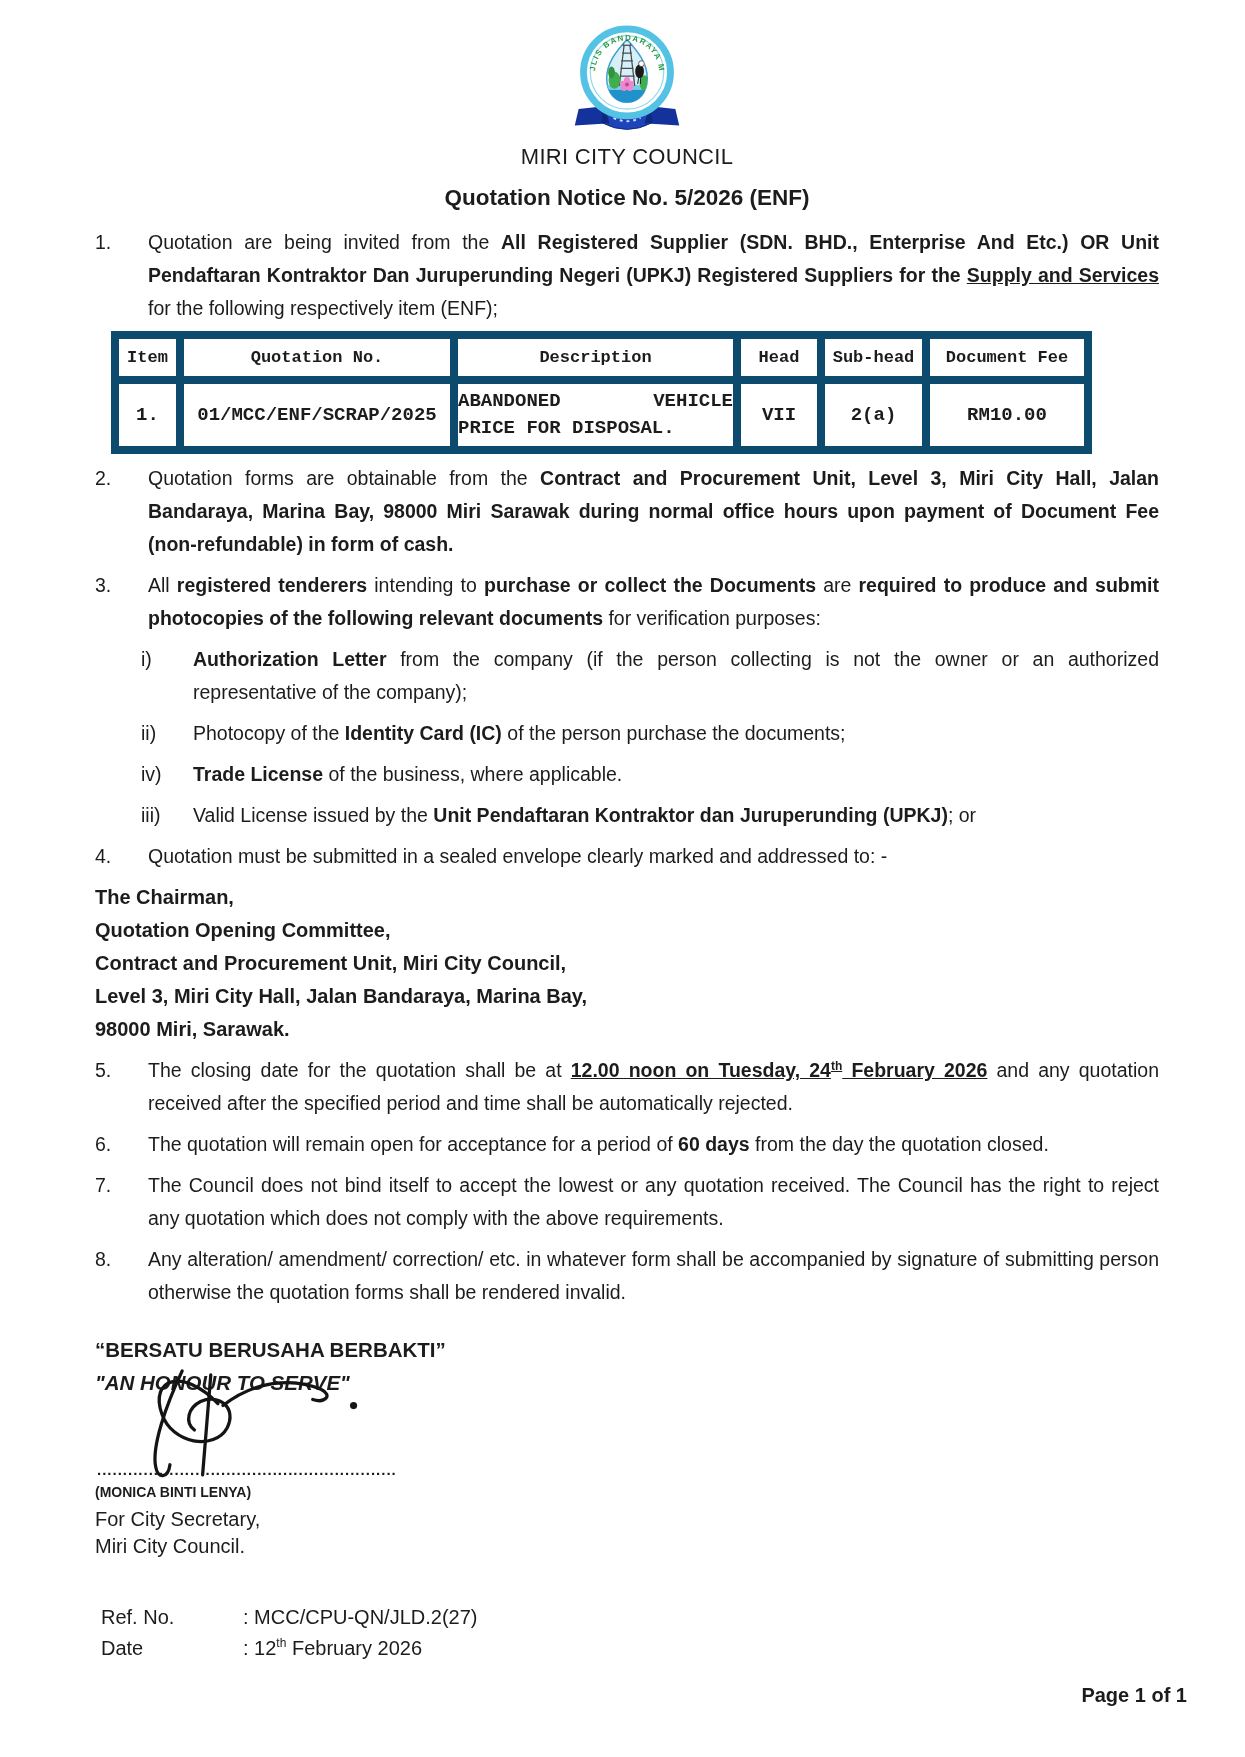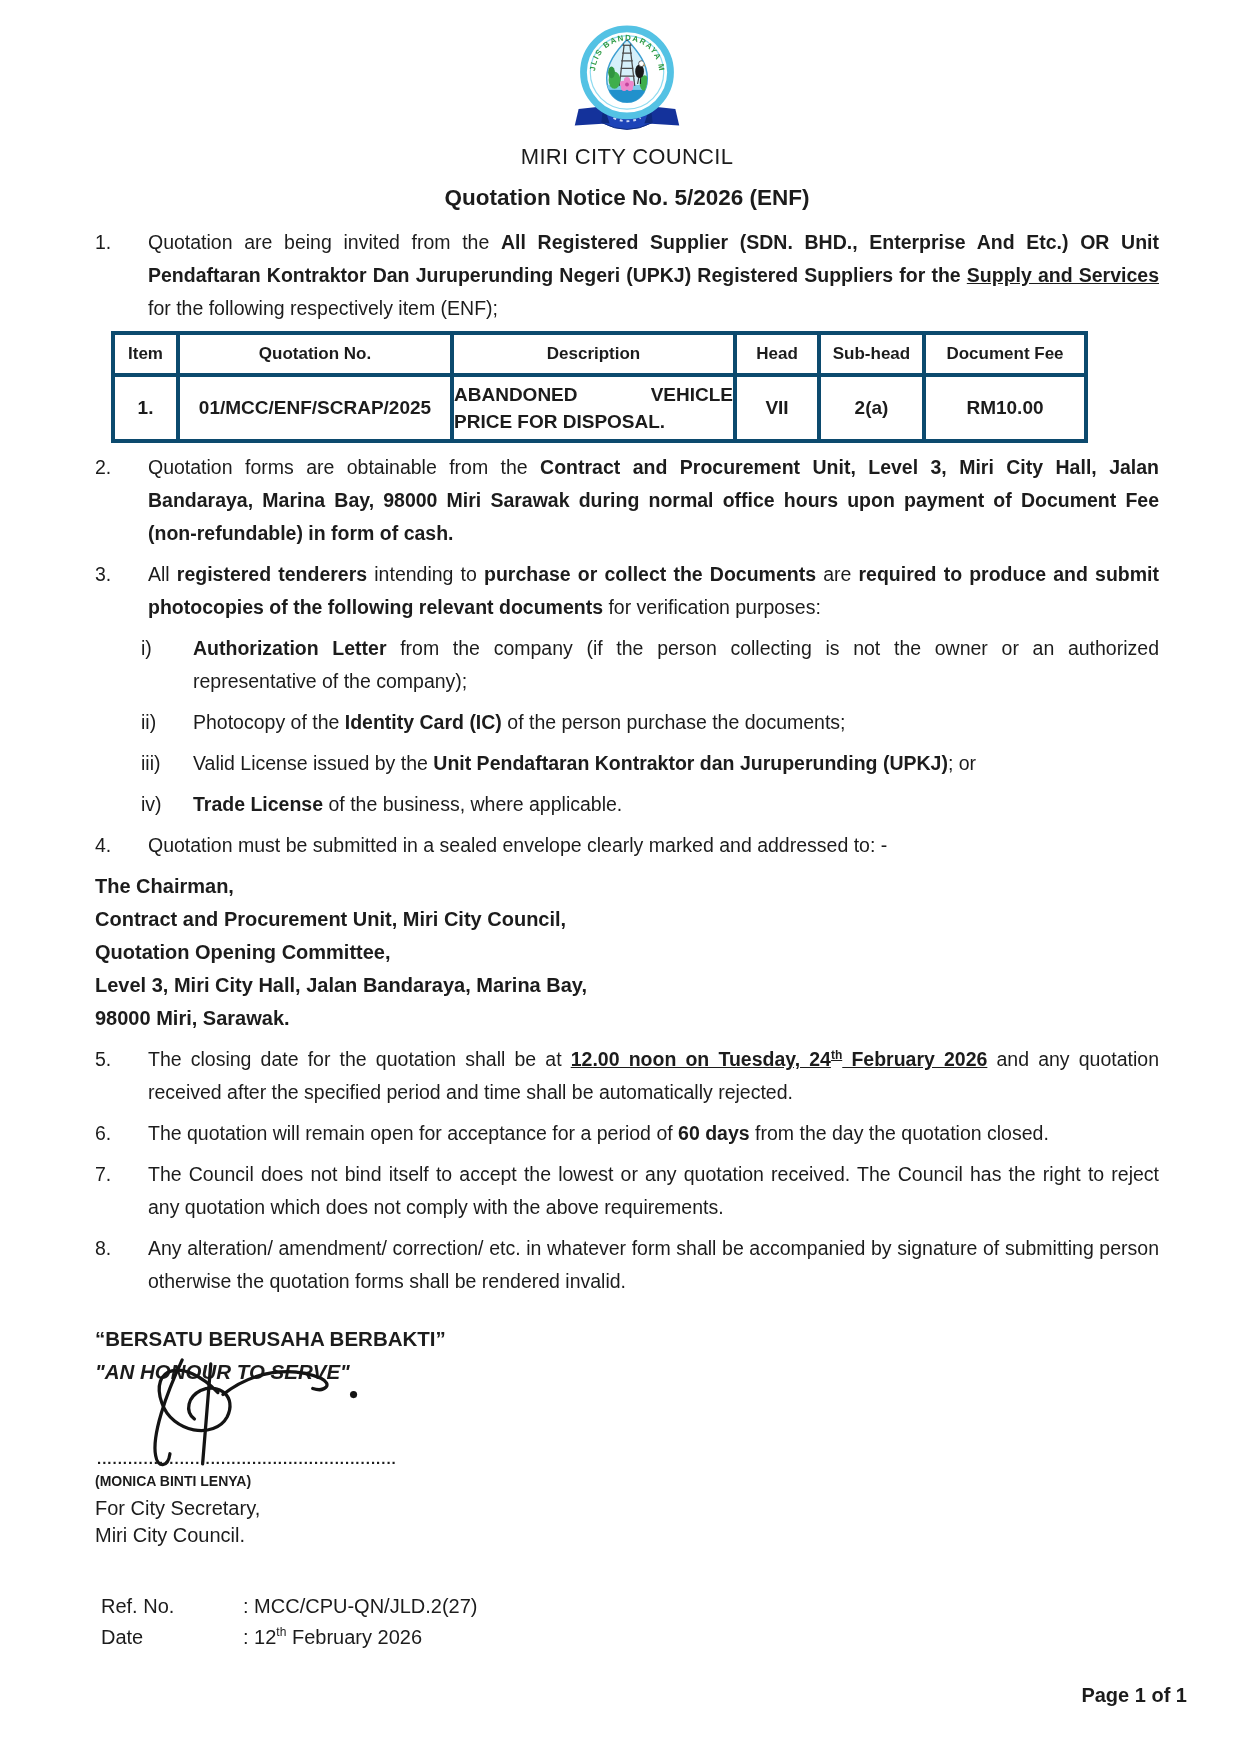--- a/index.html
+++ b/index.html
@@ -18,21 +18,21 @@
   .logo-row { display:flex; justify-content:center; }
   .crest { width:134px; height:118px; }
 
   .org { text-align:center; font-size:22px; letter-spacing:.3px; line-height:26px; margin-top:2px; }
   .doc-title { text-align:center; font-weight:700; font-size:22.5px; line-height:28px; margin-top:14px; }
 
   .item { display:grid; grid-template-columns:53px 1fr; font-size:19.5px; line-height:33px; text-align:justify; margin-top:8px; }
   #item1 { margin-top:14px; }
 
   .qtable { border-collapse:collapse; margin:6px 0 0 16px; table-layout:fixed; width:973px; }
-  .qtable th, .qtable td { border:4px solid #0c4a6e; }
+  .qtable th, .qtable td { border:8px solid #0c4a6e;font-family:Liberation Mono, monospace; }
   .qtable th { font-size:17px; padding:9px 2px; font-weight:700; }
   .qtable td { font-weight:700; font-size:19px; text-align:center; padding:6px 4px; }
   .qtable td.desc { text-align:left; padding:4px 0; line-height:27px; }
   .desc-l1 { display:flex; justify-content:space-between; }
 
   .sub { display:grid; grid-template-columns:52px 1fr; margin:8px 0 0 46px; font-size:19.5px; line-height:33px; text-align:justify; }
 
   .address { margin-top:8px; text-align:left; font-weight:700; font-size:20px; line-height:33px; }
 
   .motto1 { margin-top:26px; font-weight:700; font-size:20.5px; line-height:30px; }
@@ -173,37 +173,37 @@
 
   <div class="sub">
     <div>i)</div>
     <div><span class="b">Authorization Letter</span><span> from the company (if the person collecting is not the owner or an authorized representative of the company);</span></div>
   </div>
   <div class="sub">
     <div>ii)</div>
     <div><span>Photocopy of the </span><span class="b">Identity Card (IC)</span><span> of the person purchase the documents;</span></div>
   </div>
   <div class="sub">
+    <div>iv)</div>
+    <div><span class="b">Trade License</span><span> of the business, where applicable.</span></div>
+  </div>
+  <div class="sub">
     <div>iii)</div>
     <div><span>Valid License issued by the </span><span class="b">Unit Pendaftaran Kontraktor dan Juruperunding (UPKJ)</span><span>; or</span></div>
   </div>
-  <div class="sub">
-    <div>iv)</div>
-    <div><span class="b">Trade License</span><span> of the business, where applicable.</span></div>
-  </div>
 
   <div class="item">
     <div class="num">4.</div>
     <div><span>Quotation must be submitted in a sealed envelope clearly marked and addressed to: -</span></div>
   </div>
 
   <div class="address">
     <div>The Chairman,</div>
+    <div>Quotation Opening Committee,</div>
     <div>Contract and Procurement Unit, Miri City Council,</div>
-    <div>Quotation Opening Committee,</div>
     <div>Level 3, Miri City Hall, Jalan Bandaraya, Marina Bay,</div>
     <div>98000 Miri, Sarawak.</div>
   </div>
 
   <div class="item">
     <div class="num">5.</div>
     <div><span>The closing date for the quotation shall be at </span><span class="b u">12.00 noon on Tuesday, 24</span><sup class="b u">th</sup><span class="b u"> February 2026</span><span> and any quotation received after the specified period and time shall be automatically rejected.</span></div>
   </div>
   <div class="item">
     <div class="num">6.</div>

